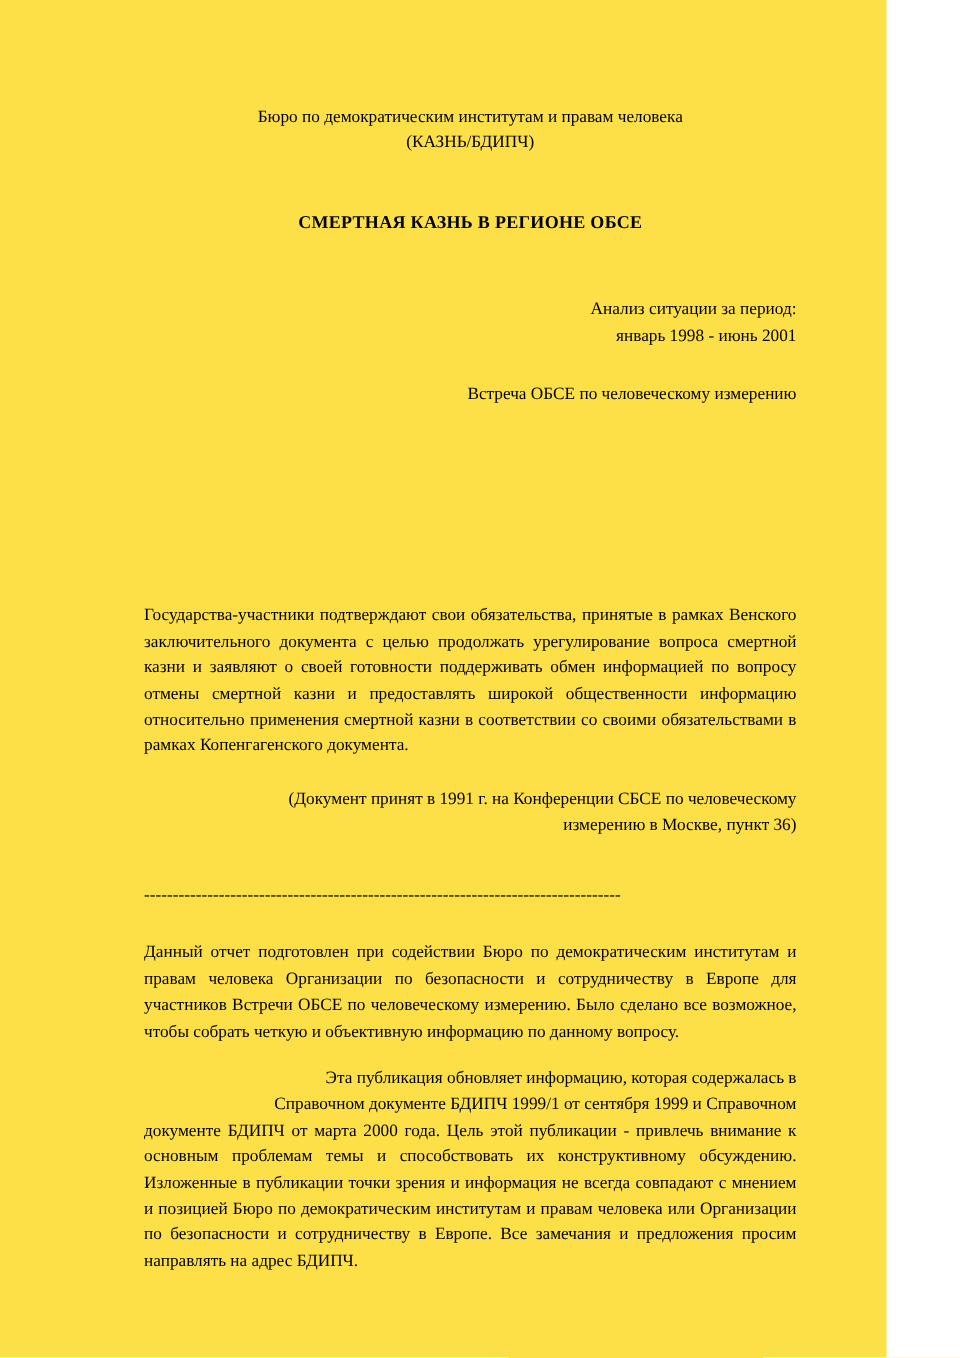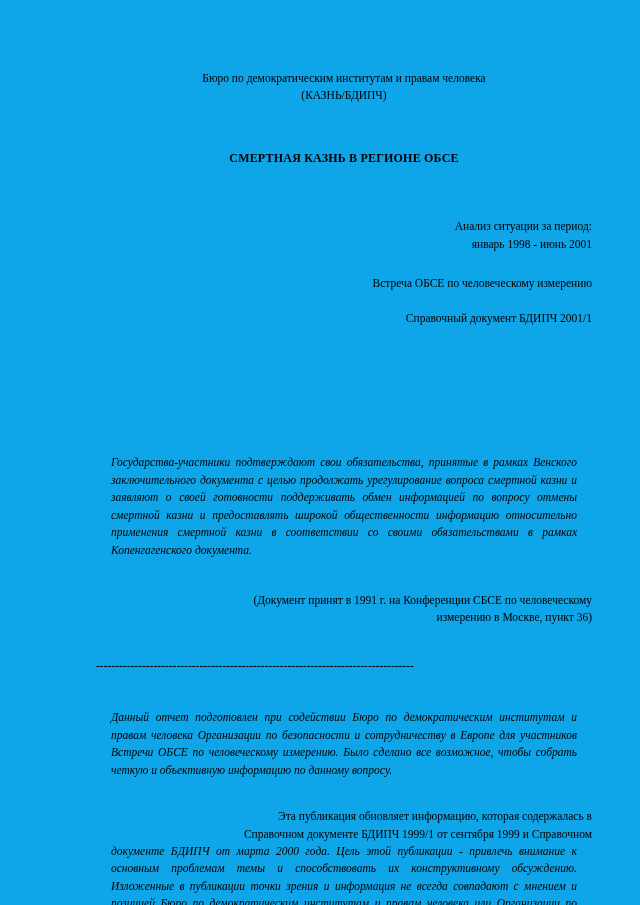--- a/index.html
+++ b/index.html
@@ -9,39 +9,39 @@
   }
   body {
     width: 640px;
     height: 905px;
     font-family: "Liberation Serif", "DejaVu Serif", serif;
     color: #000000;
     -webkit-font-smoothing: antialiased;
   }
   .page {
     position: relative;
-    width: 640px;
+    width: 591px;
     height: 905px;
     box-sizing: border-box;
-    padding: 70px 48px 40px 96px;
-    background: #0ea5e9;
+    padding: 70px 60px 40px 96px;
+    background: #fde047;
   }
   .center {
     text-align: center;
   }
   .header-block {
     margin: 0;
     font-size: 11.5px;
     line-height: 1.45;
   }
   .header-line {
     display: block;
   }
   .doc-title {
-    margin: 14px;
+    margin: 4px;
     padding-top: 34px;
     font-size: 12px;
     font-weight: bold;
     text-align: center;
     letter-spacing: 0.2px;
   }
   .block {
     font-size: 11.5px;
     line-height: 1.5;
   }
@@ -50,25 +50,24 @@
   .gap-18 { height: 18px; }
   .gap-14 { height: 14px; }
   .gap-60 { height: 58px; }
   .gap-40 { height: 38px; }
   .line {
     display: block;
     white-space: pre-wrap;
     text-align: right;
   }
   .para {
-    margin: 15px;
+    margin: 0;
     font-size: 11.5px;
     line-height: 1.52;
     text-align: justify;
-    font-style: italic;
   }
   .divider {
     margin: 0;
     font-size: 11.5px;
     line-height: 1.2;
     letter-spacing: 0px;
     color: #000;
     white-space: nowrap;
     overflow: hidden;
   }
@@ -94,21 +93,20 @@
 
   <div class="gap-22"></div>
 
   <div class="block">
     <span class="line">Встреча ОБСЕ по человеческому измерению</span>
   </div>
 
   <div class="gap-18"></div>
 
   <div class="block">
-    <span class="line">Справочный документ БДИПЧ 2001/1</span>
   </div>
 
   <div class="gap-60"></div>
   <div class="gap-22"></div>
 
   <div class="block">
   </div>
 
   <div class="gap-32"></div>
 

